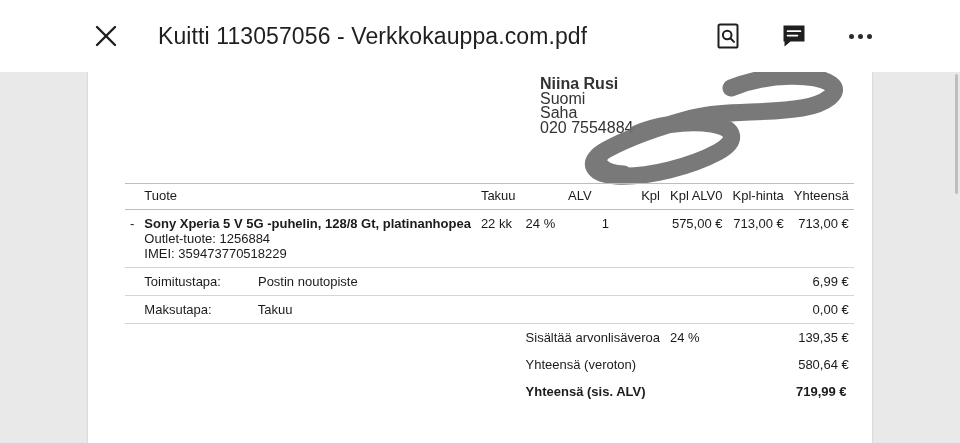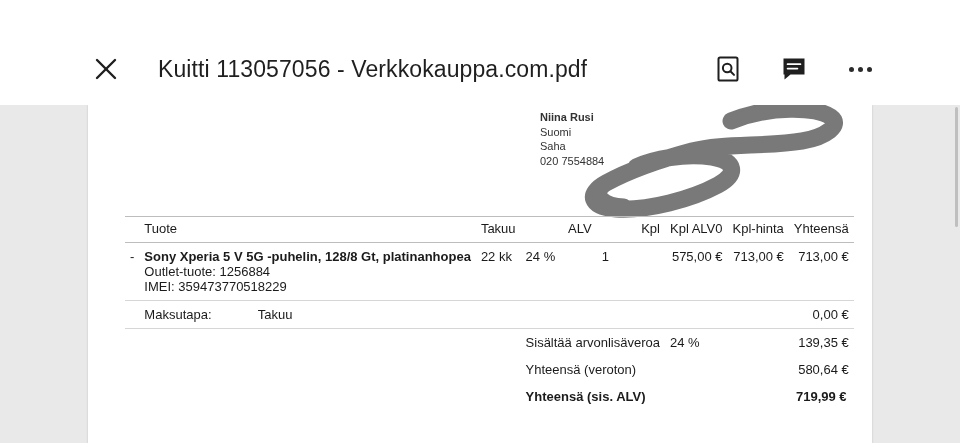--- a/index.html
+++ b/index.html
@@ -17,21 +17,20 @@
 
   
   .appbar {
     position: relative;
     height: 72px;
     background: #ffffff;
     display: flex;
     align-items: center;
     box-shadow: 0 1px 0 rgba(0,0,0,0.10);
     box-sizing: border-box;
-    margin-top: 33px;
   }
   .appbar-left {
     display: flex;
     align-items: center;
     flex: 1 1 auto;
     min-width: 0;
   }
   .icon-btn {
     width: 48px;
     height: 48px;
@@ -89,21 +88,21 @@
     background: #ffffff;
     box-shadow: 0 0 2px rgba(0,0,0,0.18);
     overflow: hidden;
   }
 
   
   .address {
     position: absolute;
     left: 452px;
     top: 5px;
-    font-size: 11px;
+    font-size: 16px;
     line-height: 14.5px;
     color: #333;
   }
   .address .nm { font-weight: bold; }
 
   
   .scribble {
     position: absolute;
     pointer-events: none;
   }
@@ -234,20 +233,33 @@
             <div class="prod-sub">IMEI: 359473770518229</div>
           </td>
           <td style="text-align:left;">22 kk</td>
           <td style="text-align:left;">24 %</td>
           <td style="text-align:left;">1</td>
           <td>575,00 €</td>
           <td>713,00 €</td>
           <td>713,00 €</td>
         </tr>
 
+        <tr class="line">
+          <td class="l"></td>
+          <td class="l">
+            <span class="lbl-col" style="display:inline-block;width:110px;">Toimitustapa:</span>
+            <span>Postin noutopiste</span>
+          </td>
+          <td></td>
+          <td></td>
+          <td></td>
+          <td></td>
+          <td></td>
+          <td>6,99 €</td>
+        </tr>
 
         <tr class="line">
           <td class="l"></td>
           <td class="l">
             <span class="lbl-col" style="display:inline-block;width:110px;">Maksutapa:</span>
             <span>Takuu</span>
           </td>
           <td></td>
           <td></td>
           <td></td>

